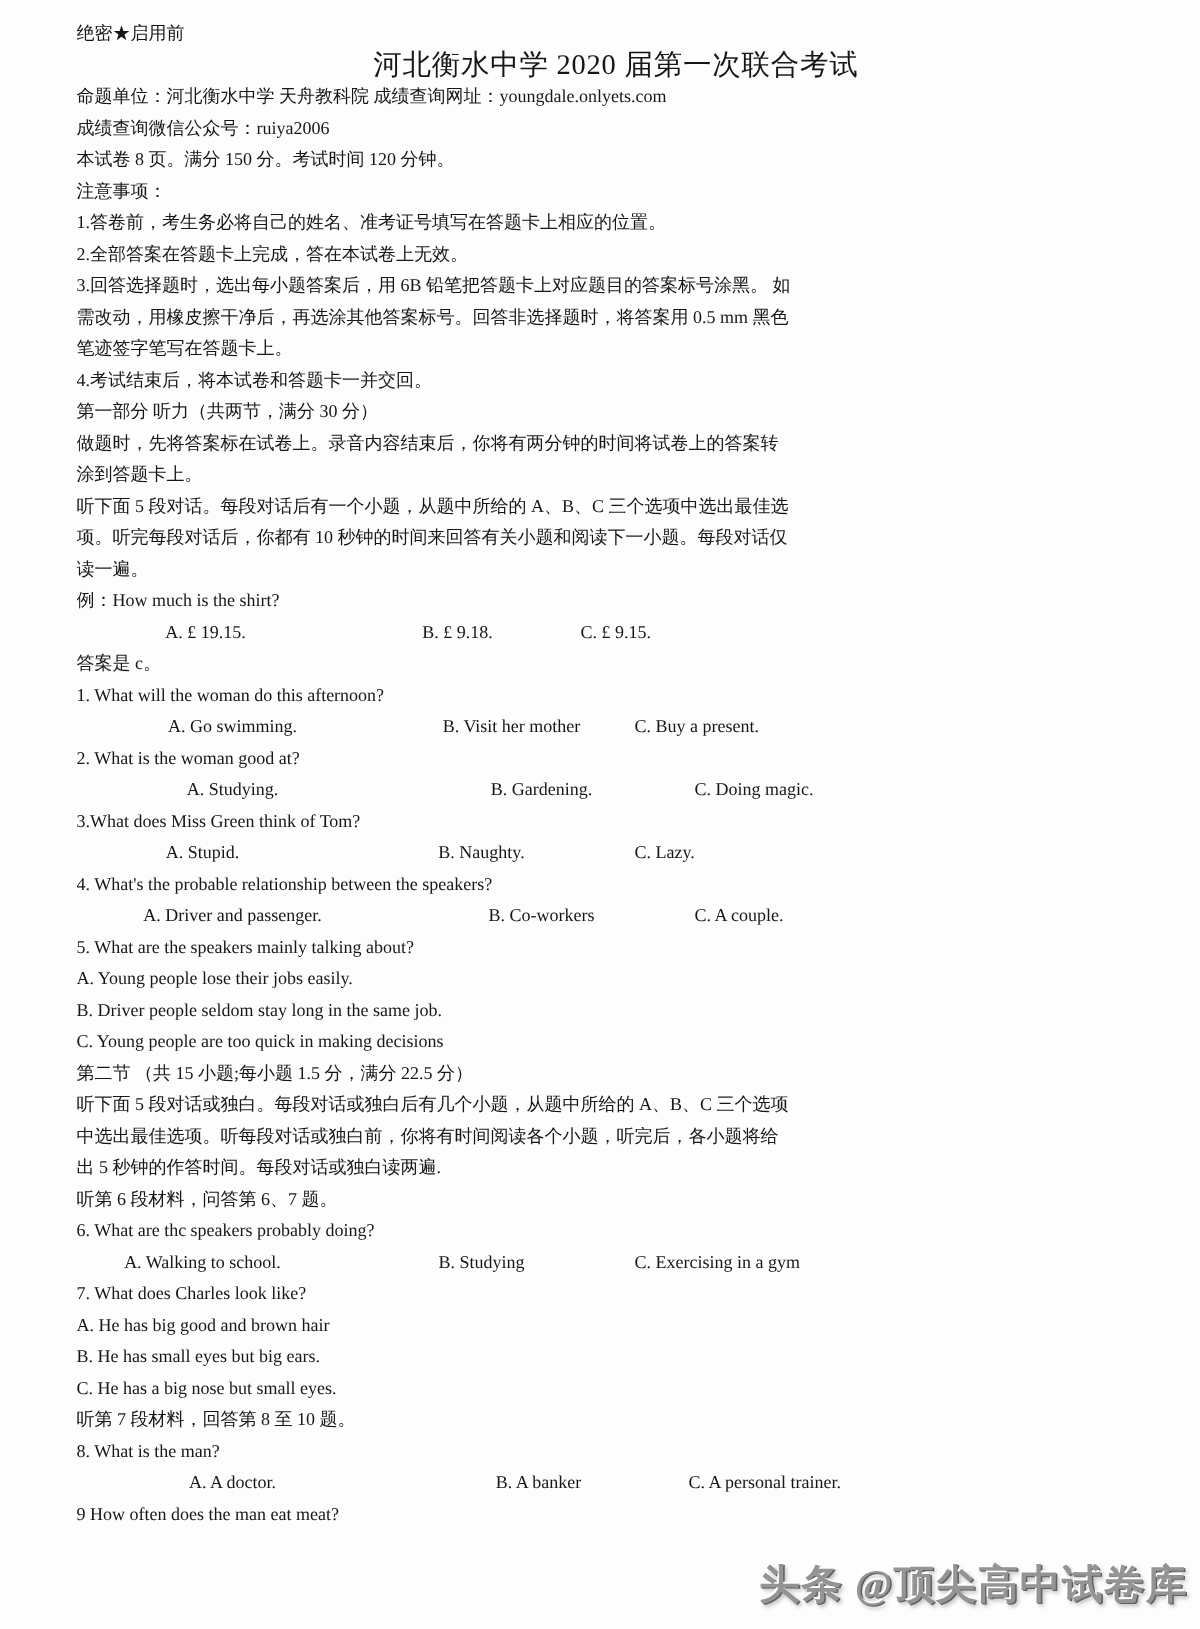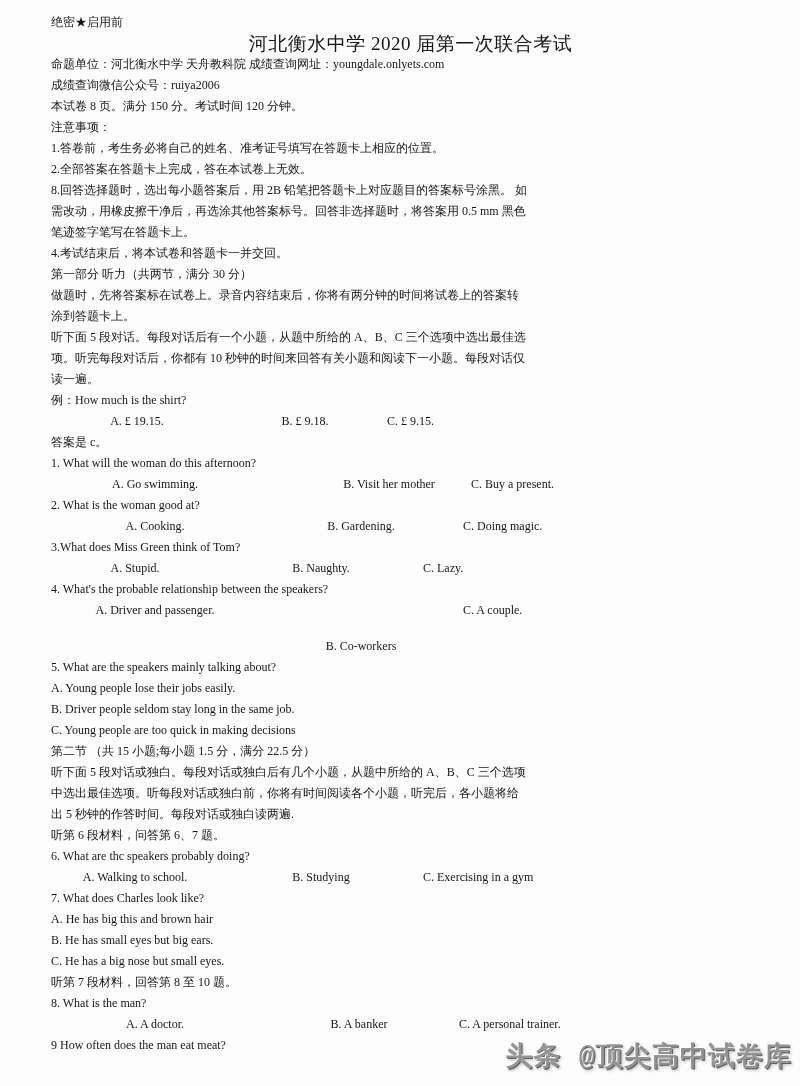--- a/index.html
+++ b/index.html
@@ -24,75 +24,75 @@
     line-height: 21px;
     white-space: nowrap;
     overflow: hidden;
   }
   .line.center { text-align: center; white-space: nowrap; }
   .line.lg { font-size: 19px; letter-spacing: 0.5px; }
   .seg { display: inline-block; vertical-align: top; text-align: center; }
   .watermark {
     position: absolute;
     right: 8px; bottom: 12px;
-    font-family: Liberation Mono, monospace;
+    font-family: Liberation Serif, serif;
     font-weight: bold;
     font-size: 27px;
     letter-spacing: 1px;
     color: #949494;
     text-shadow: -1px -1px 0 #ffffff, 1px 1px 0 #606060, 2px 2px 3px rgba(0,0,0,0.28);
   }
 </style>
 </head>
 <body>
 
 <div class="page">
   <div class="doc">
       <div class="line">绝密★启用前</div>
       <div class="line center lg">河北衡水中学 2020 届第一次联合考试</div>
       <div class="line">命题单位：河北衡水中学 天舟教科院 成绩查询网址：youngdale.onlyets.com</div>
       <div class="line">成绩查询微信公众号：ruiya2006</div>
       <div class="line">本试卷 8 页。满分 150 分。考试时间 120 分钟。</div>
       <div class="line">注意事项：</div>
       <div class="line">1.答卷前，考生务必将自己的姓名、准考证号填写在答题卡上相应的位置。</div>
       <div class="line">2.全部答案在答题卡上完成，答在本试卷上无效。</div>
-      <div class="line">8.回答选择题时，选出每小题答案后，用 2B 铅笔把答题卡上对应题目的答案标号涂黑。 如</div>
+      <div class="line">3.回答选择题时，选出每小题答案后，用 6B 铅笔把答题卡上对应题目的答案标号涂黑。 如</div>
       <div class="line">需改动，用橡皮擦干净后，再选涂其他答案标号。回答非选择题时，将答案用 0.5 mm 黑色</div>
       <div class="line">笔迹签字笔写在答题卡上。</div>
       <div class="line">4.考试结束后，将本试卷和答题卡一并交回。</div>
       <div class="line">第一部分 听力（共两节，满分 30 分）</div>
       <div class="line">做题时，先将答案标在试卷上。录音内容结束后，你将有两分钟的时间将试卷上的答案转</div>
       <div class="line">涂到答题卡上。</div>
       <div class="line">听下面 5 段对话。每段对话后有一个小题，从题中所给的 A、B、C 三个选项中选出最佳选</div>
       <div class="line">项。听完每段对话后，你都有 10 秒钟的时间来回答有关小题和阅读下一小题。每段对话仅</div>
       <div class="line">读一遍。</div>
       <div class="line">例：How much is the shirt?</div>
       <div class="line"><span class="seg" style="width: 172px;">A. £ 19.15.</span><span class="seg" style="width: 164px;">B. £ 9.18.</span><span class="seg">C. £ 9.15.</span></div>
       <div class="line">答案是 c。</div>
       <div class="line">1. What will the woman do this afternoon?</div>
-      <div class="line"><span class="seg" style="width: 208px;">A. Go swimming.</span><span class="seg" style="width: 164px; margin-left: 48px;">B. Visit her mother</span><span class="seg">C. Buy a present.</span></div>
+      <div class="line"><span class="seg" style="width: 208px;">A. Go swimming.</span><span class="seg" style="width: 164px;">B. Visit her mother</span><span class="seg">C. Buy a present.</span></div>
       <div class="line">2. What is the woman good at?</div>
-      <div class="line"><span class="seg" style="width: 208px;">A. Cooking.</span><span class="seg" style="width: 204px;">B. Gardening.</span><span class="seg">C. Doing magic.</span></div>
+      <div class="line"><span class="seg" style="width: 208px;">A. Studying.</span><span class="seg" style="width: 204px;">B. Gardening.</span><span class="seg">C. Doing magic.</span></div>
       <div class="line">3.What does Miss Green think of Tom?</div>
       <div class="line"><span class="seg" style="width: 168px;">A. Stupid.</span><span class="seg" style="width: 204px;">B. Naughty.</span><span class="seg">C. Lazy.</span></div>
       <div class="line">4. What's the probable relationship between the speakers?</div>
-      <div class="line"><span class="seg" style="width: 208px;">A. Driver and passenger.</span><span class="seg" style="width: 204px; margin-top: 36px;">B. Co-workers</span><span class="seg">C. A couple.</span></div>
+      <div class="line"><span class="seg" style="width: 208px;">A. Driver and passenger.</span><span class="seg" style="width: 204px;">B. Co-workers</span><span class="seg">C. A couple.</span></div>
       <div class="line">5. What are the speakers mainly talking about?</div>
       <div class="line">A. Young people lose their jobs easily.</div>
       <div class="line">B. Driver people seldom stay long in the same job.</div>
       <div class="line">C. Young people are too quick in making decisions</div>
       <div class="line">第二节 （共 15 小题;每小题 1.5 分，满分 22.5 分）</div>
       <div class="line">听下面 5 段对话或独白。每段对话或独白后有几个小题，从题中所给的 A、B、C 三个选项</div>
       <div class="line">中选出最佳选项。听每段对话或独白前，你将有时间阅读各个小题，听完后，各小题将给</div>
       <div class="line">出 5 秒钟的作答时间。每段对话或独白读两遍.</div>
       <div class="line">听第 6 段材料，问答第 6、7 题。</div>
       <div class="line">6. What are thc speakers probably doing?</div>
       <div class="line"><span class="seg" style="width: 168px;">A. Walking to school.</span><span class="seg" style="width: 204px;">B. Studying</span><span class="seg">C. Exercising in a gym</span></div>
       <div class="line">7. What does Charles look like?</div>
-      <div class="line">A. He has big this and brown hair</div>
+      <div class="line">A. He has big good and brown hair</div>
       <div class="line">B. He has small eyes but big ears.</div>
       <div class="line">C. He has a big nose but small eyes.</div>
       <div class="line">听第 7 段材料，回答第 8 至 10 题。</div>
       <div class="line">8. What is the man?</div>
       <div class="line"><span class="seg" style="width: 208px;">A. A doctor.</span><span class="seg" style="width: 200px;">B. A banker</span><span class="seg">C. A personal trainer.</span></div>
       <div class="line">9 How often does the man eat meat?</div>
     </div>
   <div class="watermark">
     <span>头条 @顶尖高中试卷库</span>
   </div>

